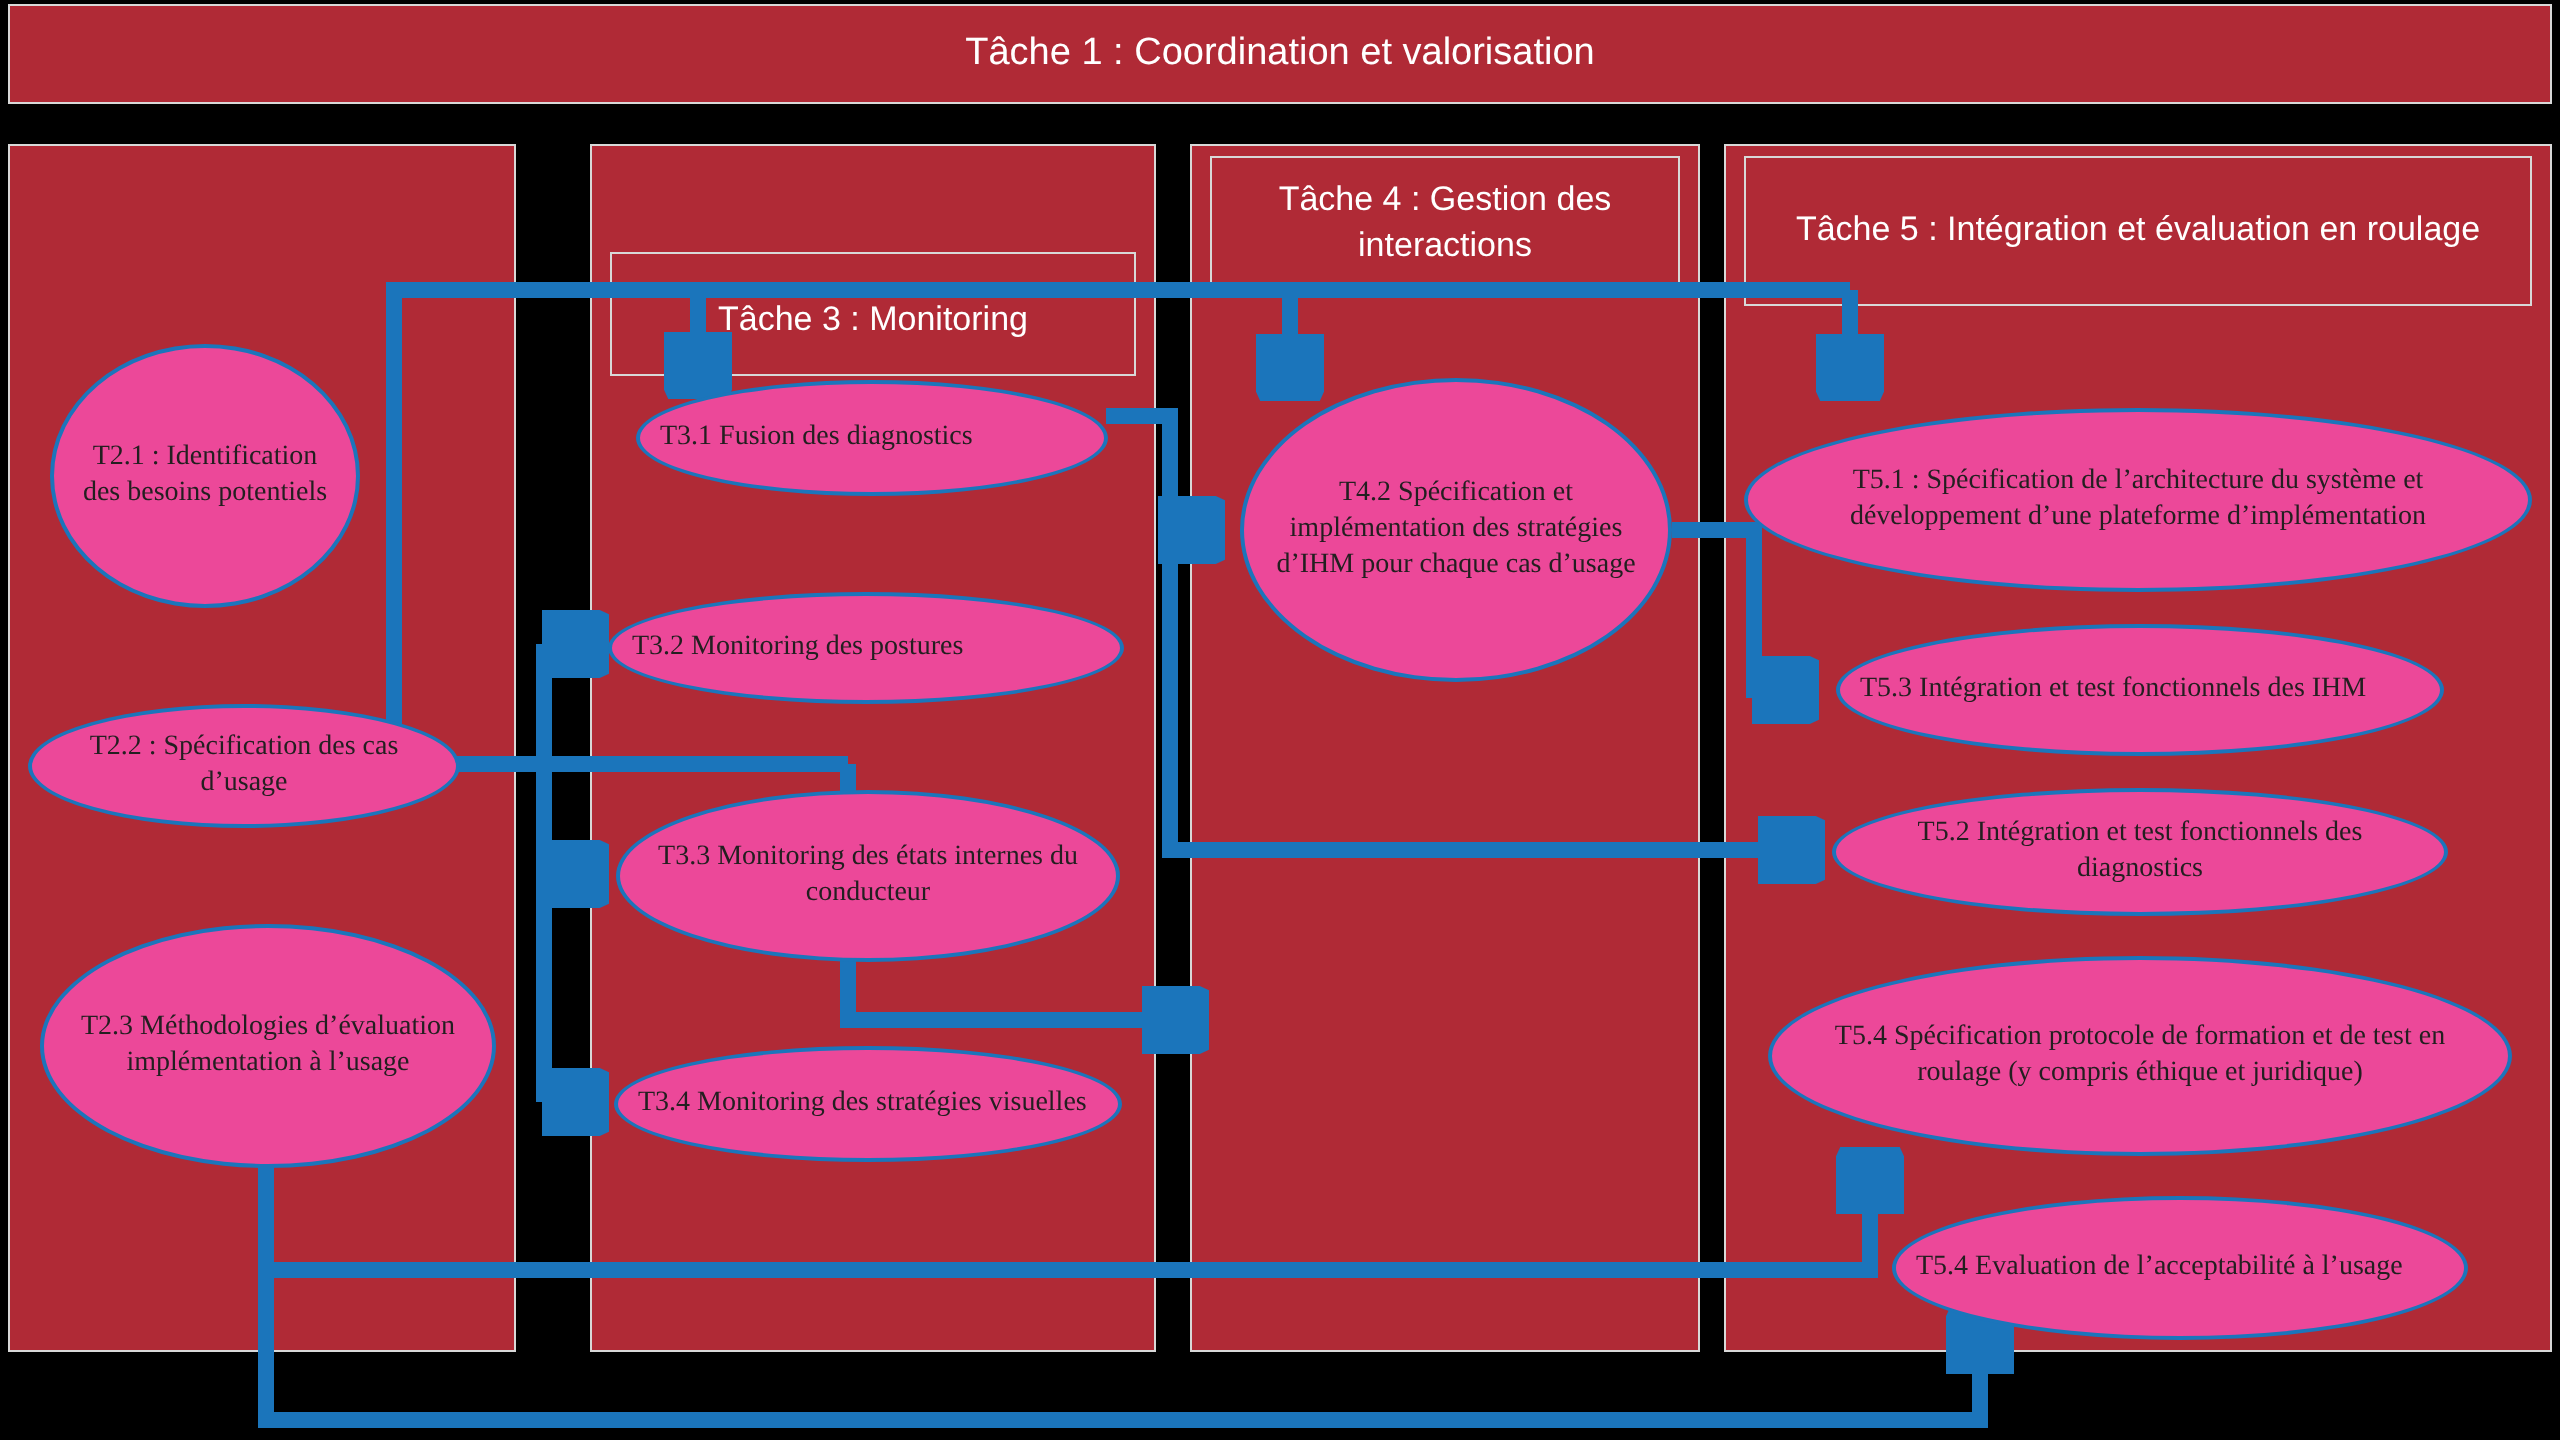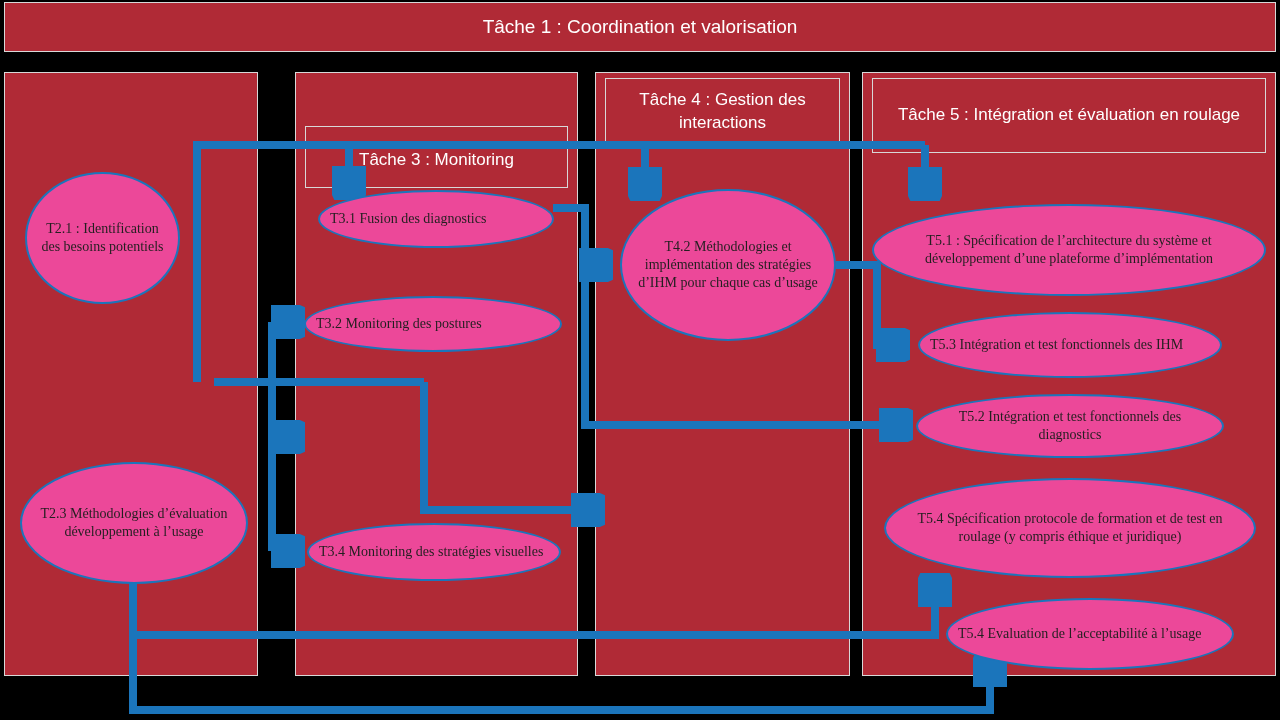--- a/index.html
+++ b/index.html
@@ -76,36 +76,42 @@
     <path d="M836,265 L877,265 L877,345 L905,345" marker-end="url(#ah)"></path>
 
     <path d="M133,580 L133,635 L935,635 L935,578" marker-end="url(#ah)"></path>
 
     <path d="M133,580 L133,710 L990,710 L990,658" marker-end="url(#ah)"></path>
   </svg>
 
   <div class="ellipse" style="left:25px;top:172px;width:155px;height:132px;font-size:14px;">
     <span>T2.1 : Identification des besoins potentiels</span>
   </div>
+  <div class="ellipse" style="left:14px;top:352px;width:216px;height:62px;font-size:14px;">
+    <span>T2.2 : Spécification des cas d’usage</span>
+  </div>
   <div class="ellipse" style="left:20px;top:462px;width:228px;height:122px;font-size:14px;">
-    <span>T2.3 Méthodologies d’évaluation développement à l’usage</span>
+    <span>T2.3 Méthodologies d’évaluation implémentation à l’usage</span>
   </div>
 
   <div class="ellipse" style="left:318px;top:190px;width:236px;height:58px;font-size:14px;">
     <span>T3.1 Fusion des diagnostics</span>
   </div>
   <div class="ellipse" style="left:304px;top:296px;width:258px;height:56px;font-size:14px;">
     <span>T3.2 Monitoring des postures</span>
   </div>
+  <div class="ellipse" style="left:308px;top:395px;width:252px;height:86px;font-size:14px;">
+    <span>T3.3 Monitoring des états internes du conducteur</span>
+  </div>
   <div class="ellipse" style="left:307px;top:523px;width:254px;height:58px;font-size:14px;">
     <span>T3.4 Monitoring des stratégies visuelles</span>
   </div>
 
   <div class="ellipse" style="left:620px;top:189px;width:216px;height:152px;font-size:14px;">
-    <span>T4.2 Méthodologies et implémentation des stratégies d’IHM pour chaque cas d’usage</span>
+    <span>T4.2 Spécification et implémentation des stratégies d’IHM pour chaque cas d’usage</span>
   </div>
 
   <div class="ellipse" style="left:872px;top:204px;width:394px;height:92px;font-size:14px;">
     <span>T5.1 : Spécification de l’architecture du système et développement d’une plateforme d’implémentation</span>
   </div>
   <div class="ellipse" style="left:918px;top:312px;width:304px;height:66px;font-size:14px;">
     <span>T5.3 Intégration et test fonctionnels des IHM</span>
   </div>
   <div class="ellipse" style="left:916px;top:394px;width:308px;height:64px;font-size:14px;">
     <span>T5.2 Intégration et test fonctionnels des diagnostics</span>

